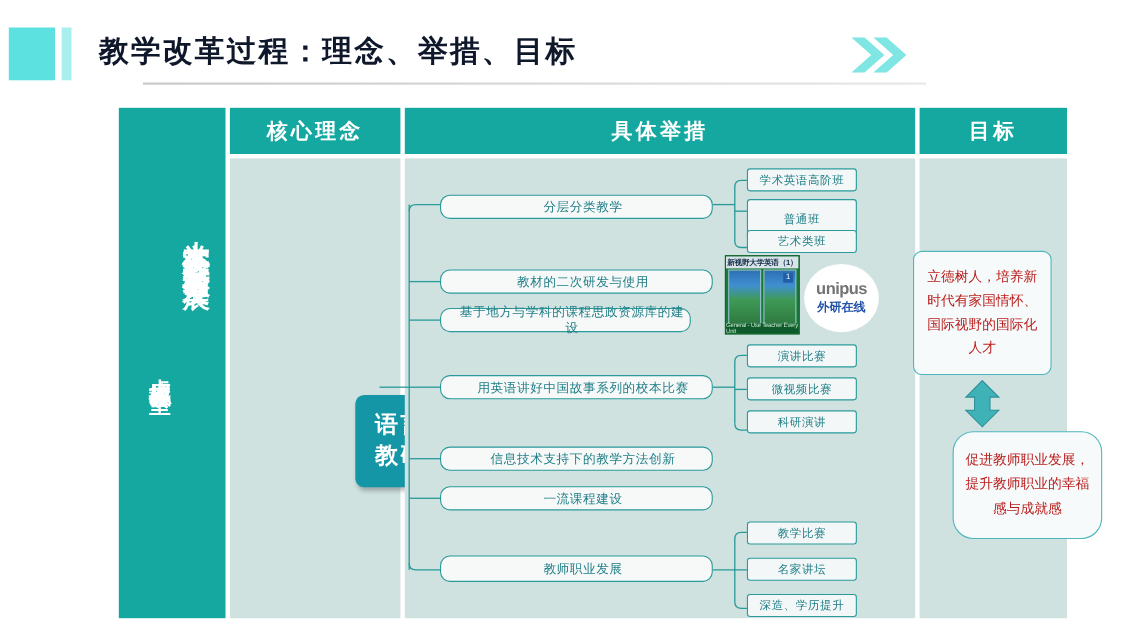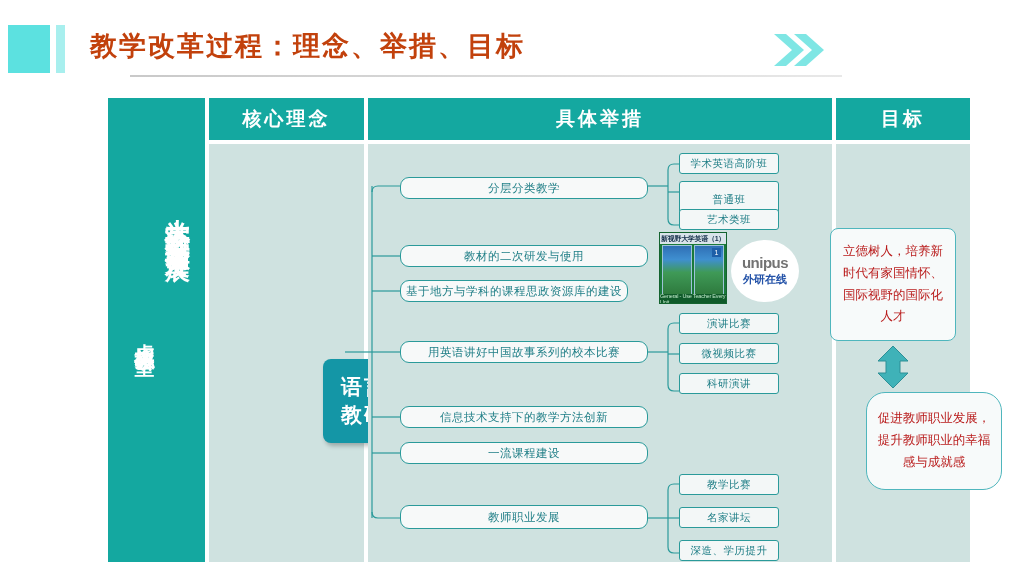--- a/index.html
+++ b/index.html
@@ -23,21 +23,21 @@
     background: #5ce1e0;
   }
   .title-bar2 {
     position: absolute; left: 56px; top: 25px;
     width: 9px; height: 48px;
     background: #a8efee;
   }
   .title-text {
     position: absolute; left: 90px; top: 28px;
     font-size: 27px; font-weight: bold;
-    color: #c2410c;
+    color: #0f172a;
     letter-spacing: 2px;
     white-space: nowrap;
   }
   .title-rule {
     position: absolute; left: 130px; top: 75px;
     width: 712px; height: 2px;
     background: linear-gradient(to right, #c9c9c9, #e8e8e8);
   }
   .chev {
     position: absolute; left: 772px; top: 31px;
@@ -124,20 +124,21 @@
   .mbox {
     position: absolute;
     background: #f7f9f9;
     border: 1.4px solid #2a9a9a;
     border-radius: 9px;
     color: #1f7e86;
     font-size: 11.5px;
     display: flex; align-items: center; justify-content: center;
     text-align: center;
     letter-spacing: 0.5px;
+    padding-left: 12px;
   }
   .sbox {
     position: absolute;
     background: #f3f7f7;
     border: 1.2px solid #2a9a9a;
     border-radius: 3px;
     color: #1f7e86;
     font-size: 10.5px;
     display: flex; align-items: center; justify-content: center;
     text-align: center;

